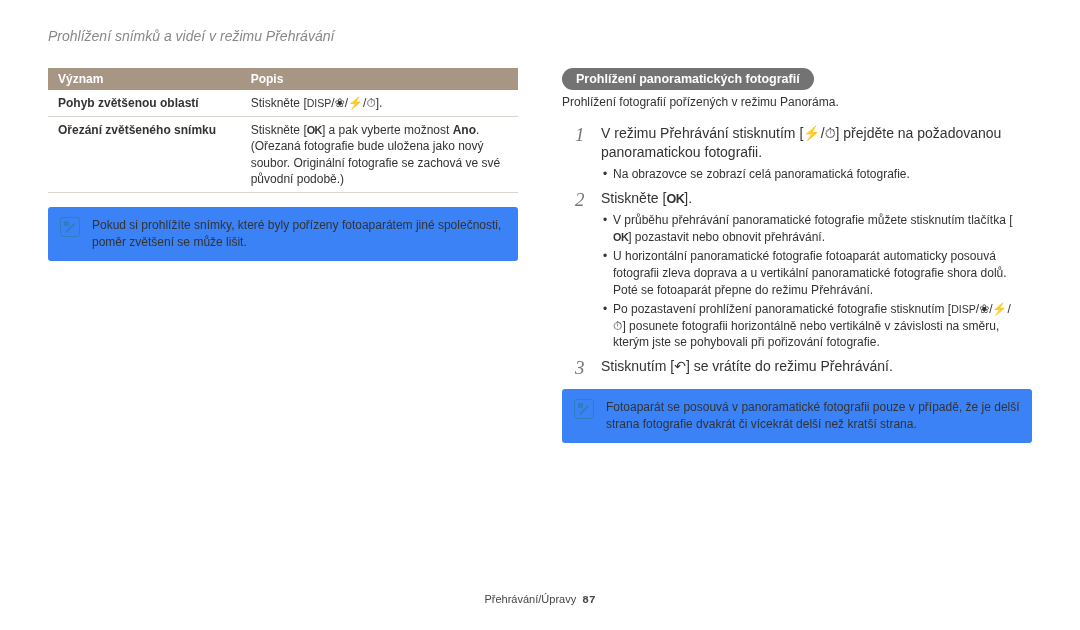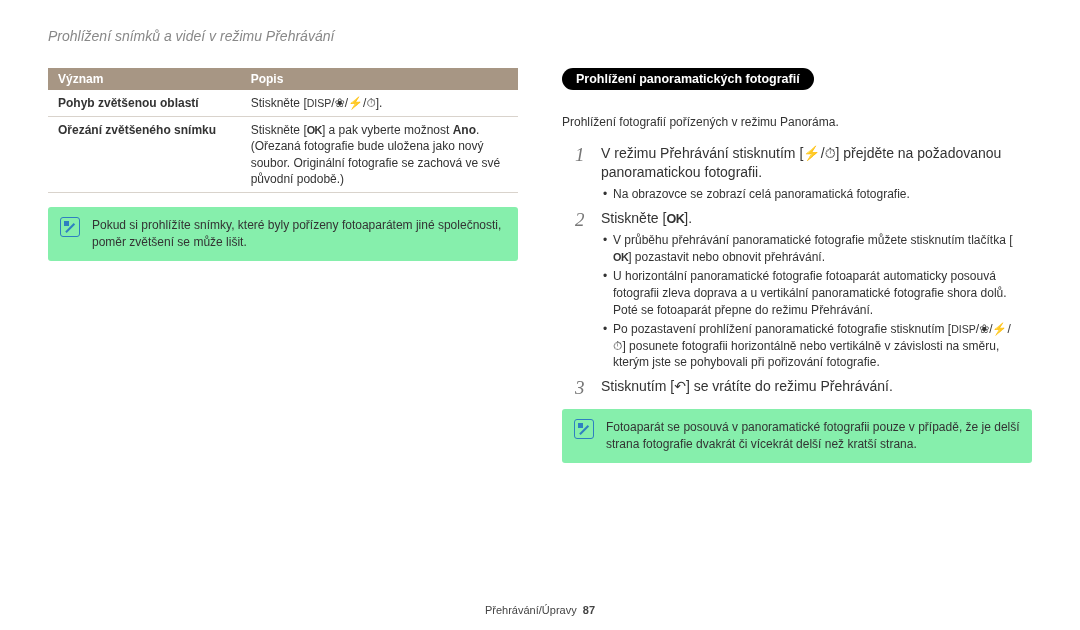--- a/index.html
+++ b/index.html
@@ -7,21 +7,21 @@
     padding: 0;
     background: #fff;
     font-family: "Segoe UI", "Helvetica Neue", Arial, sans-serif;
     color: #333;
     width: 1080px;
     height: 630px;
     overflow: hidden;
     box-sizing: border-box;
   }
   .page {
-    padding: 28px 48px 4px 48px;
+    padding: 28px 48px 14px 48px;
     display: flex;
     flex-direction: column;
     height: 100%;
     box-sizing: border-box;
   }
   .page-title {
     font-size: 14px;
     color: #888;
     font-style: italic;
     margin-bottom: 24px;
@@ -60,21 +60,21 @@
     line-height: 1.35;
   }
   table.info tbody td.term { font-weight: 700; }
   .ic {
     display: inline-block;
     font-family: "Segoe UI Symbol", "Apple Symbols", sans-serif;
   }
 
   .note-box {
     margin-top: 14px;
-    background: #86efac;
+    background: #3b82f6;
     border-radius: 3px;
     display: flex;
     align-items: flex-start;
     padding: 10px 12px;
     gap: 12px;
     font-size: 12px;
     line-height: 1.4;
   }
   .note-box .note-icon {
     width: 18px;
@@ -97,27 +97,27 @@
     content: "";
     position: absolute;
     left: 3px; top: 3px;
     width: 5px; height: 5px;
     background: #2e7fc1;
   }
 
   
   .sec-head {
     display: inline-block;
-    background: #000000;
+    background: #737373;
     color: #fff;
     font-weight: 600;
     font-size: 12.5px;
     padding: 4px 14px;
     border-radius: 11px;
-    margin-bottom: 24px;
+    margin-bottom: 4px;
   }
   .lead {
     font-size: 12px;
     margin: 0 0 8px 0;
     line-height: 1.4;
   }
   ol.steps {
     list-style: none;
     counter-reset: step;
     margin: 13px;
@@ -170,21 +170,21 @@
     display:inline-block;
     font-family: "Segoe UI Symbol", sans-serif;
   }
 
   .footer {
     text-align: center;
     font-size: 11px;
     color: #444;
     padding: 8px 0 10px 0;
   }
-  .footer .pg { font-weight:700; }
+  .footer .pg { font-weight:700;font-family:Liberation Mono, monospace; }
 </style>
 </head>
 <body>
 
 <div class="page">
   <div class="page-title">Prohlížení snímků a videí v režimu Přehrávání</div>
 
   <div class="columns">
 
     <div class="col">

